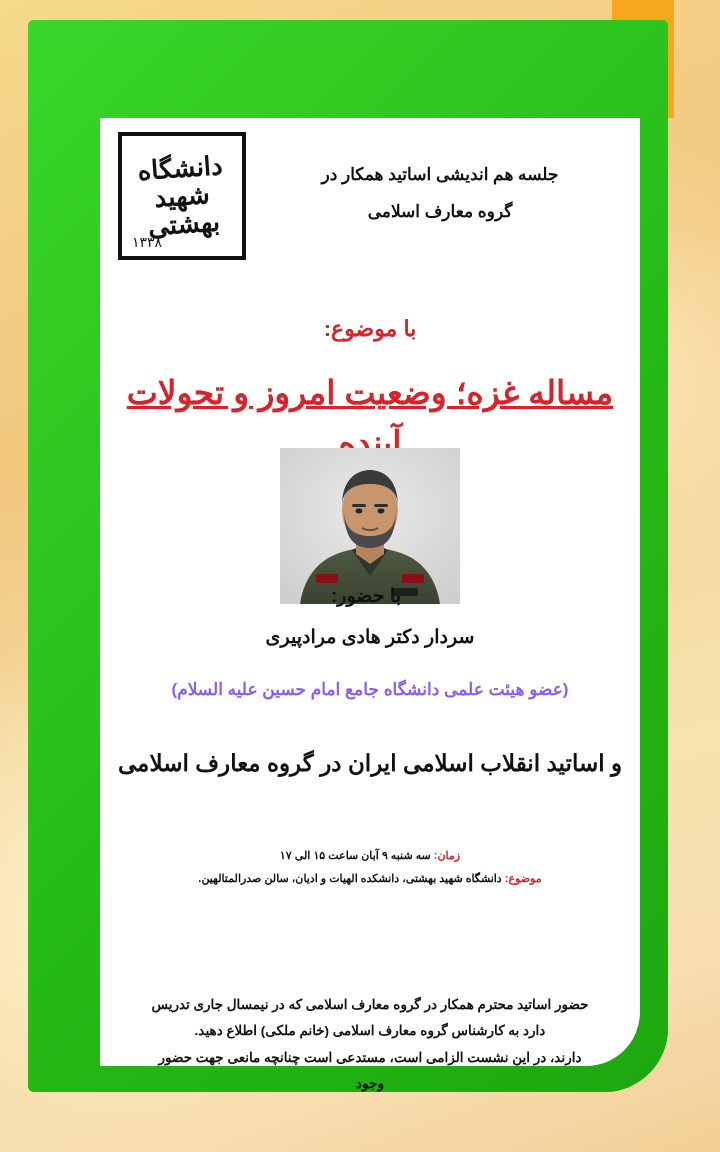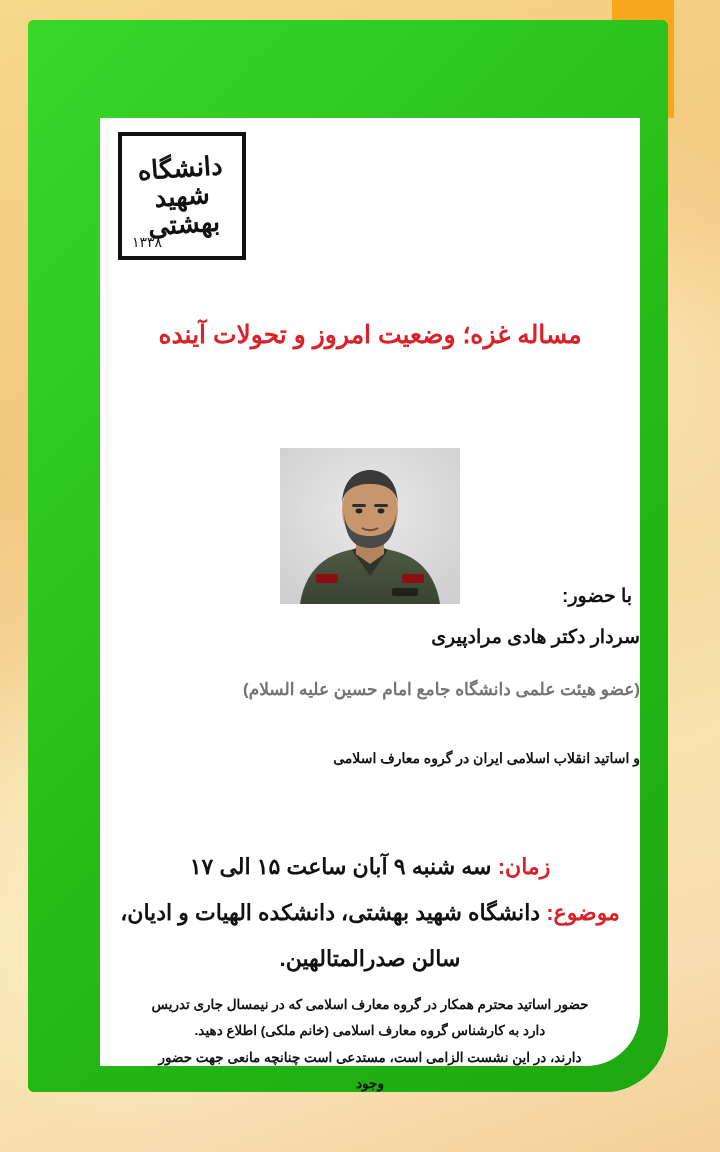--- a/index.html
+++ b/index.html
@@ -158,80 +158,81 @@
     text-align: center;
   }
   .subject-label {
     color: #d8232a;
     font-size: 22px;
     font-weight: bold;
     margin-bottom: 26px;
   }
   .subject-text {
     color: #d8232a;
-    font-size: 25px;
+    font-size: 33px;
     font-weight: bold;
     line-height: 1.5;
+    text-decoration: underline;
   }
 
   
   .portrait {
     position: absolute;
     top: 330px;
     left: 50%;
     transform: translateX(-50%);
     width: 180px;
     height: 156px;
     overflow: hidden;
   }
   .portrait svg { display: block; }
 
   
   .speaker {
     position: absolute;
     top: 466px;
     left: 0;
     width: 540px;
-    text-align: right;
+    text-align: center;
   }
   .speaker .with-presence {
     font-size: 19px;
     font-weight: bold;
     color: #111;
     margin-bottom: 18px;
     padding-right: 8px;
   }
   .speaker .name {
     font-size: 19px;
     font-weight: bold;
     color: #111;
     margin-bottom: 31px;
   }
   .speaker .affiliation {
     font-size: 17px;
     font-weight: bold;
-    color: #737373;
+    color: #8b5cf6;
   }
   .speaker .others {
     margin-top: 50px;
-    font-size: 14px;
+    font-size: 23px;
     font-weight: bold;
     color: #111;
   }
 
   
   .meta {
     position: absolute;
     top: 726px;
     left: 0;
     width: 540px;
     text-align: center;
   }
   .meta-row {
-    font-size: 22px;
+    font-size: 11px;
     font-weight: bold;
     color: #111;
     line-height: 2.1;
   }
   .meta-key {
     color: #d8232a;
   }
 
   
   .note {
@@ -268,24 +269,29 @@
 
   <div class="card">
 
     <div class="header">
 
       <div class="logo">
         <div class="logo-script">دانشگاه شهید بهشتی</div>
         <div class="logo-year">۱۳۳۸</div>
       </div>
 
+      <div class="header-title">
+        <div class="line">جلسه هم اندیشی اساتید همکار در</div>
+        <div class="line">گروه معارف اسلامی</div>
+      </div>
 
     </div>
 
     <div class="subject-wrap">
+      <div class="subject-label">با موضوع:</div>
       <div class="subject-text">مساله غزه؛ وضعیت امروز و تحولات آینده</div>
     </div>
 
     <div class="portrait">
       <svg width="180" height="156" viewBox="0 0 180 156" xmlns="http://www.w3.org/2000/svg" aria-hidden="true">
         <defs>
           <radialGradient id="bgGrad" cx="50%" cy="40%" r="70%">
             <stop offset="0%" stop-color="#e9e9e9"></stop>
             <stop offset="100%" stop-color="#cfcfcf"></stop>
           </radialGradient>

